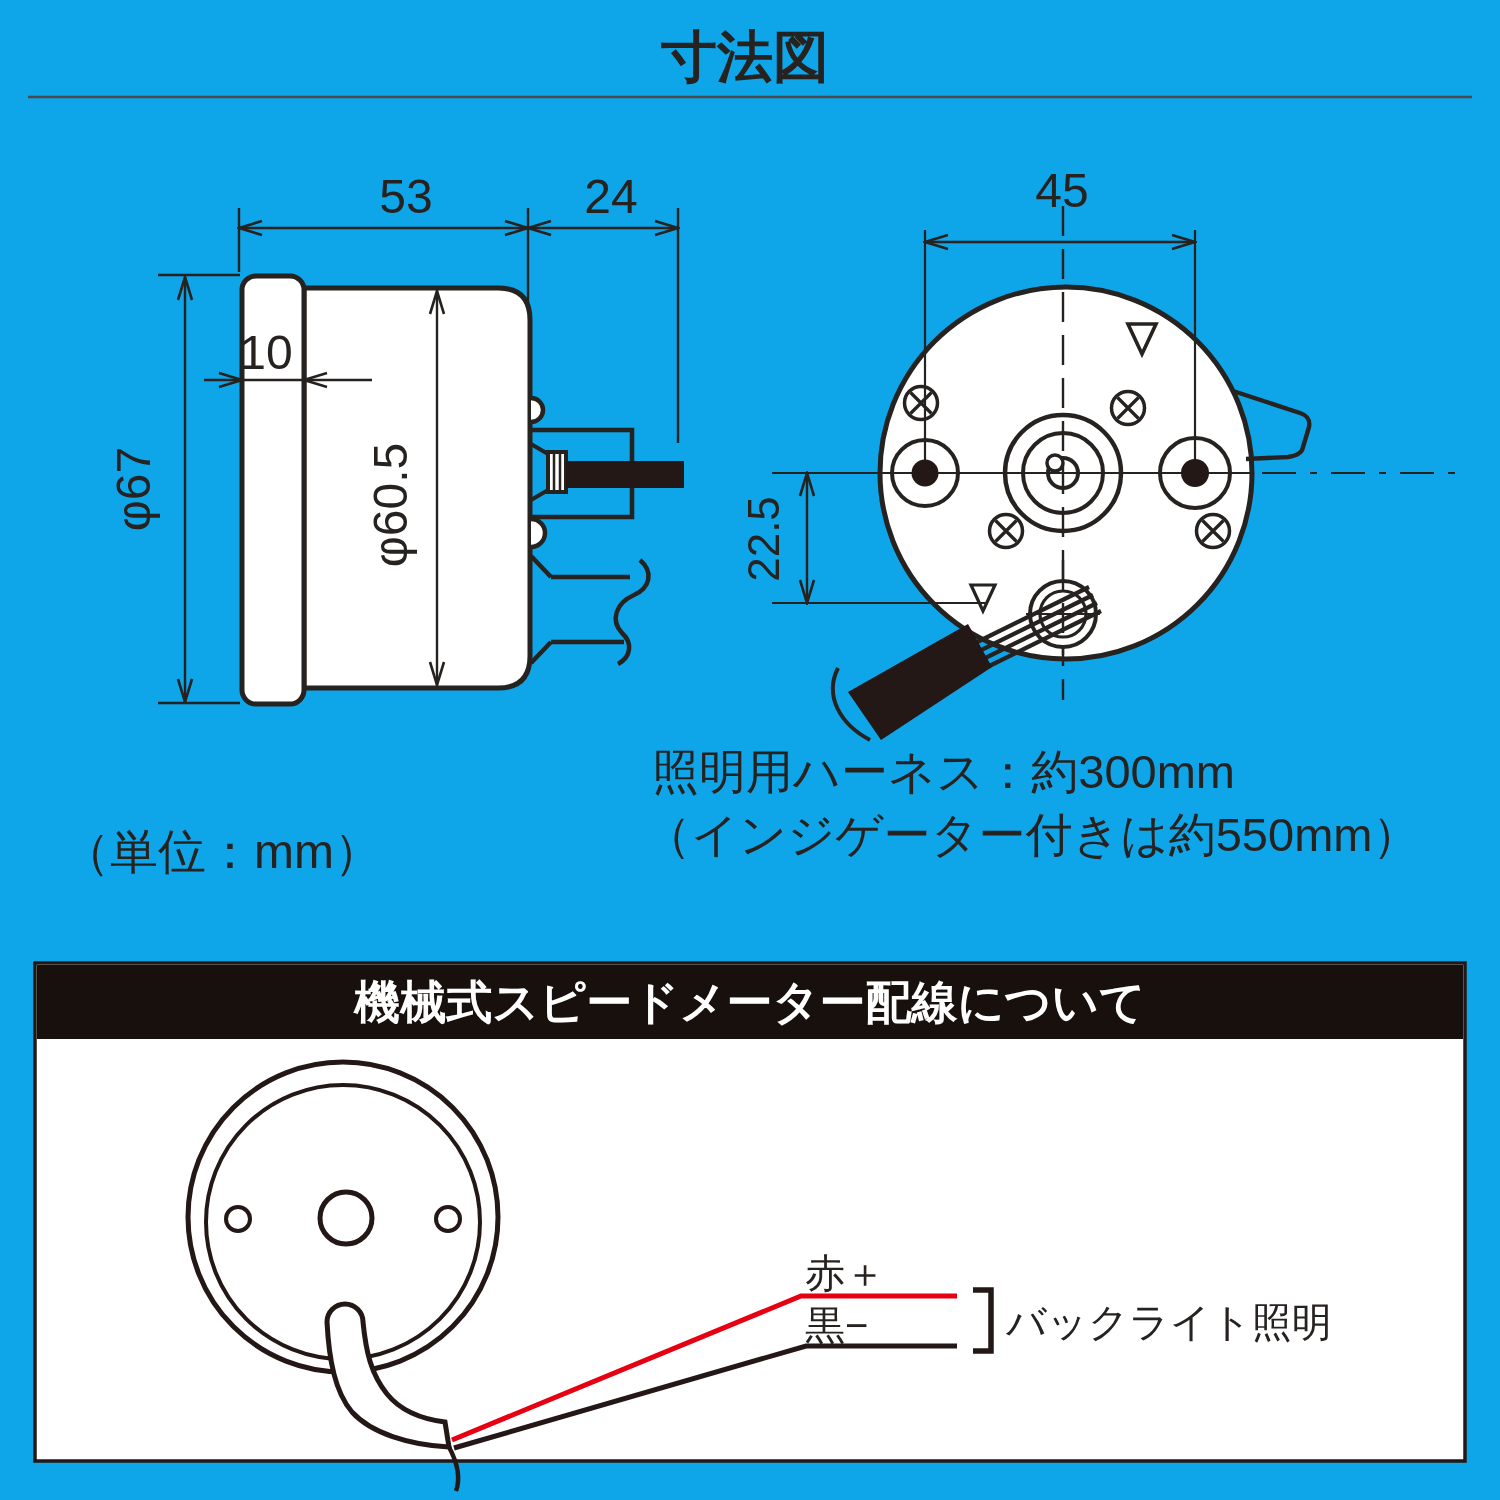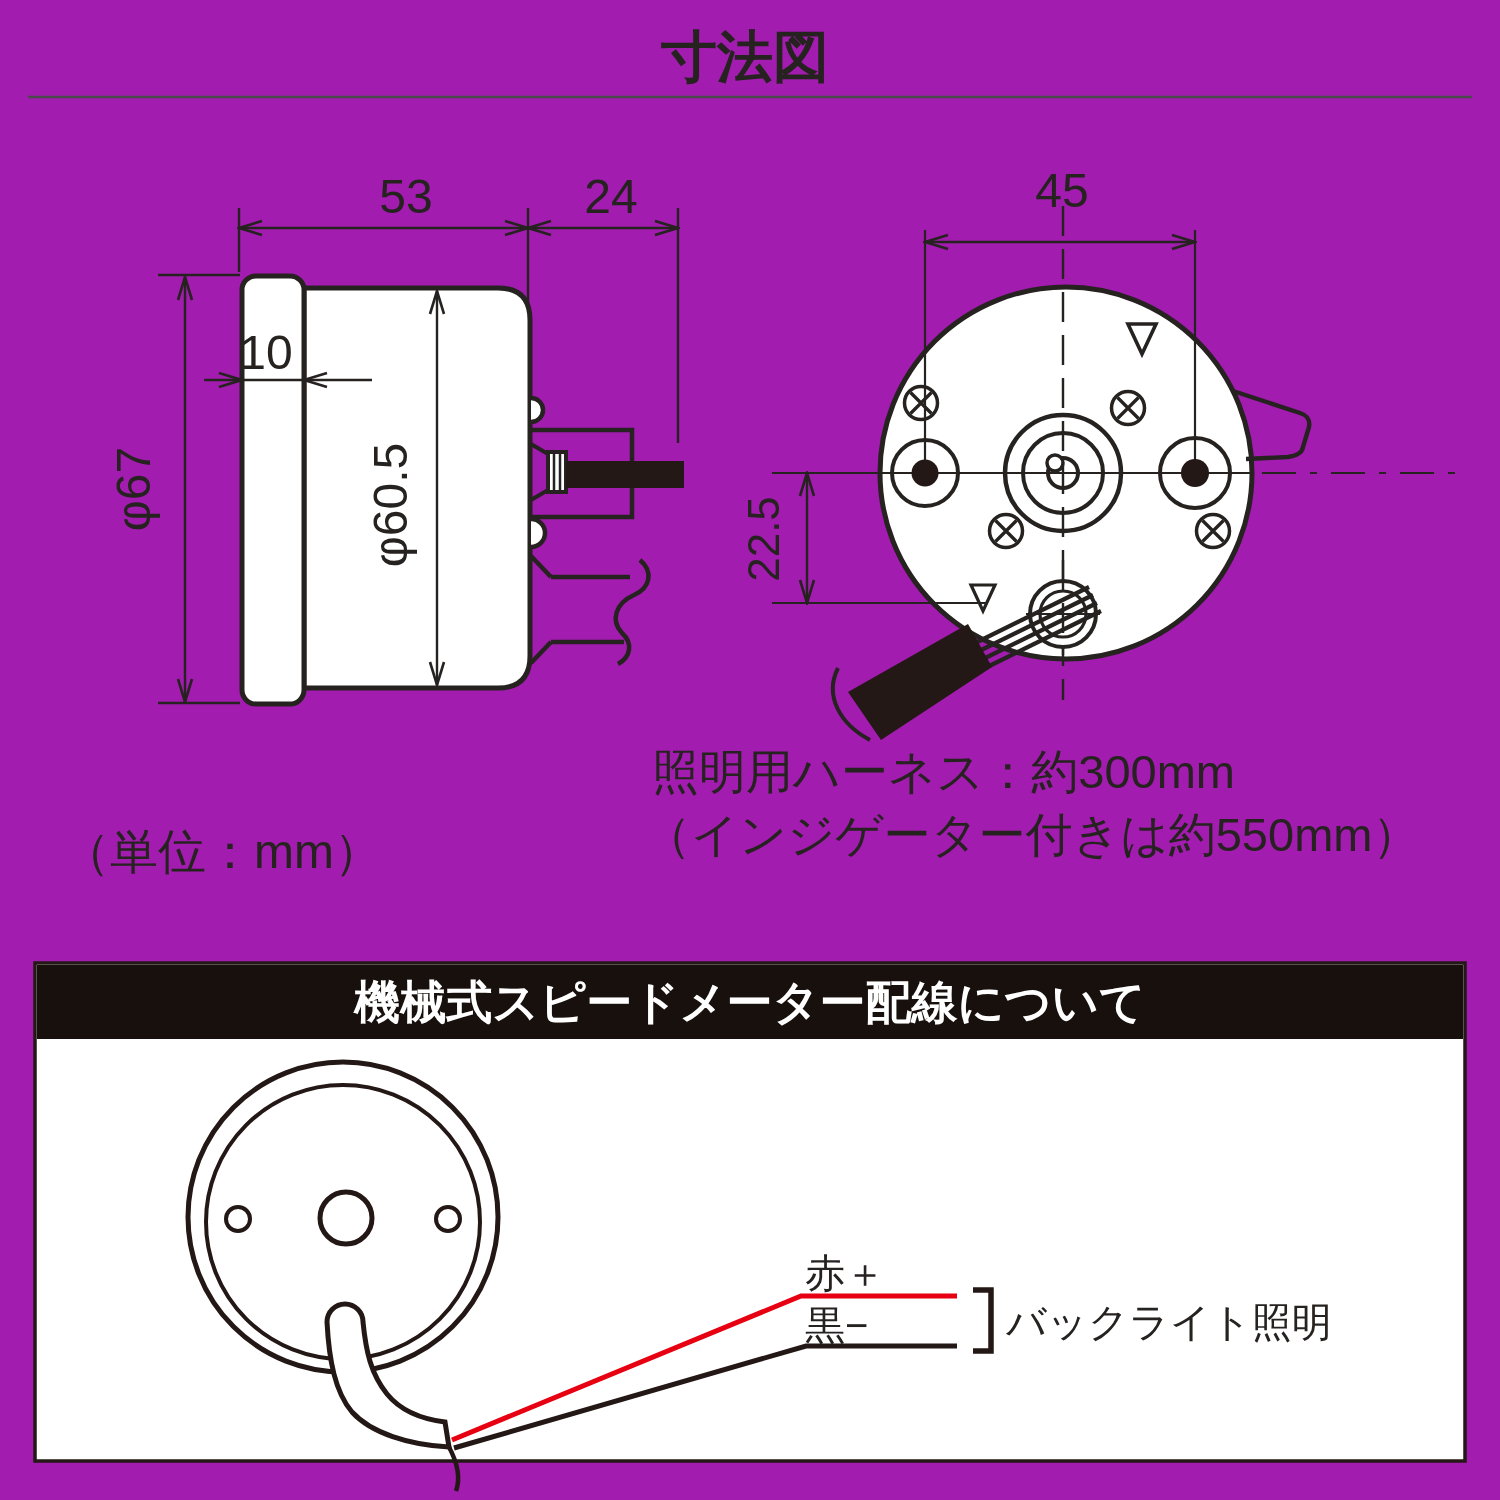--- a/index.html
+++ b/index.html
@@ -1,16 +1,16 @@
 <!DOCTYPE html>
 <html><head>
 <meta charset="utf-8">
 <style>
   html,body{margin:0;padding:0;background:#ffffff;}
-  .page{position:relative;width:1500px;height:1500px;background:#a21caf;overflow:hidden;
+  .page{position:relative;width:1500px;height:1500px;background:#0ea5e9;overflow:hidden;
         font-family:"Liberation Sans",sans-serif;}
   svg{position:absolute;left:0;top:0;}
   text{fill:#262220;font-family:"Liberation Sans",sans-serif;}
   .dim{font-size:48px;}
   .note{font-size:47px;}
   .ttl{font-size:56px;font-weight:bold;}
   .hdr{font-size:46px;font-weight:bold;fill:#ffffff;}
   .wlab{font-size:40px;}
 </style>
 </head>

